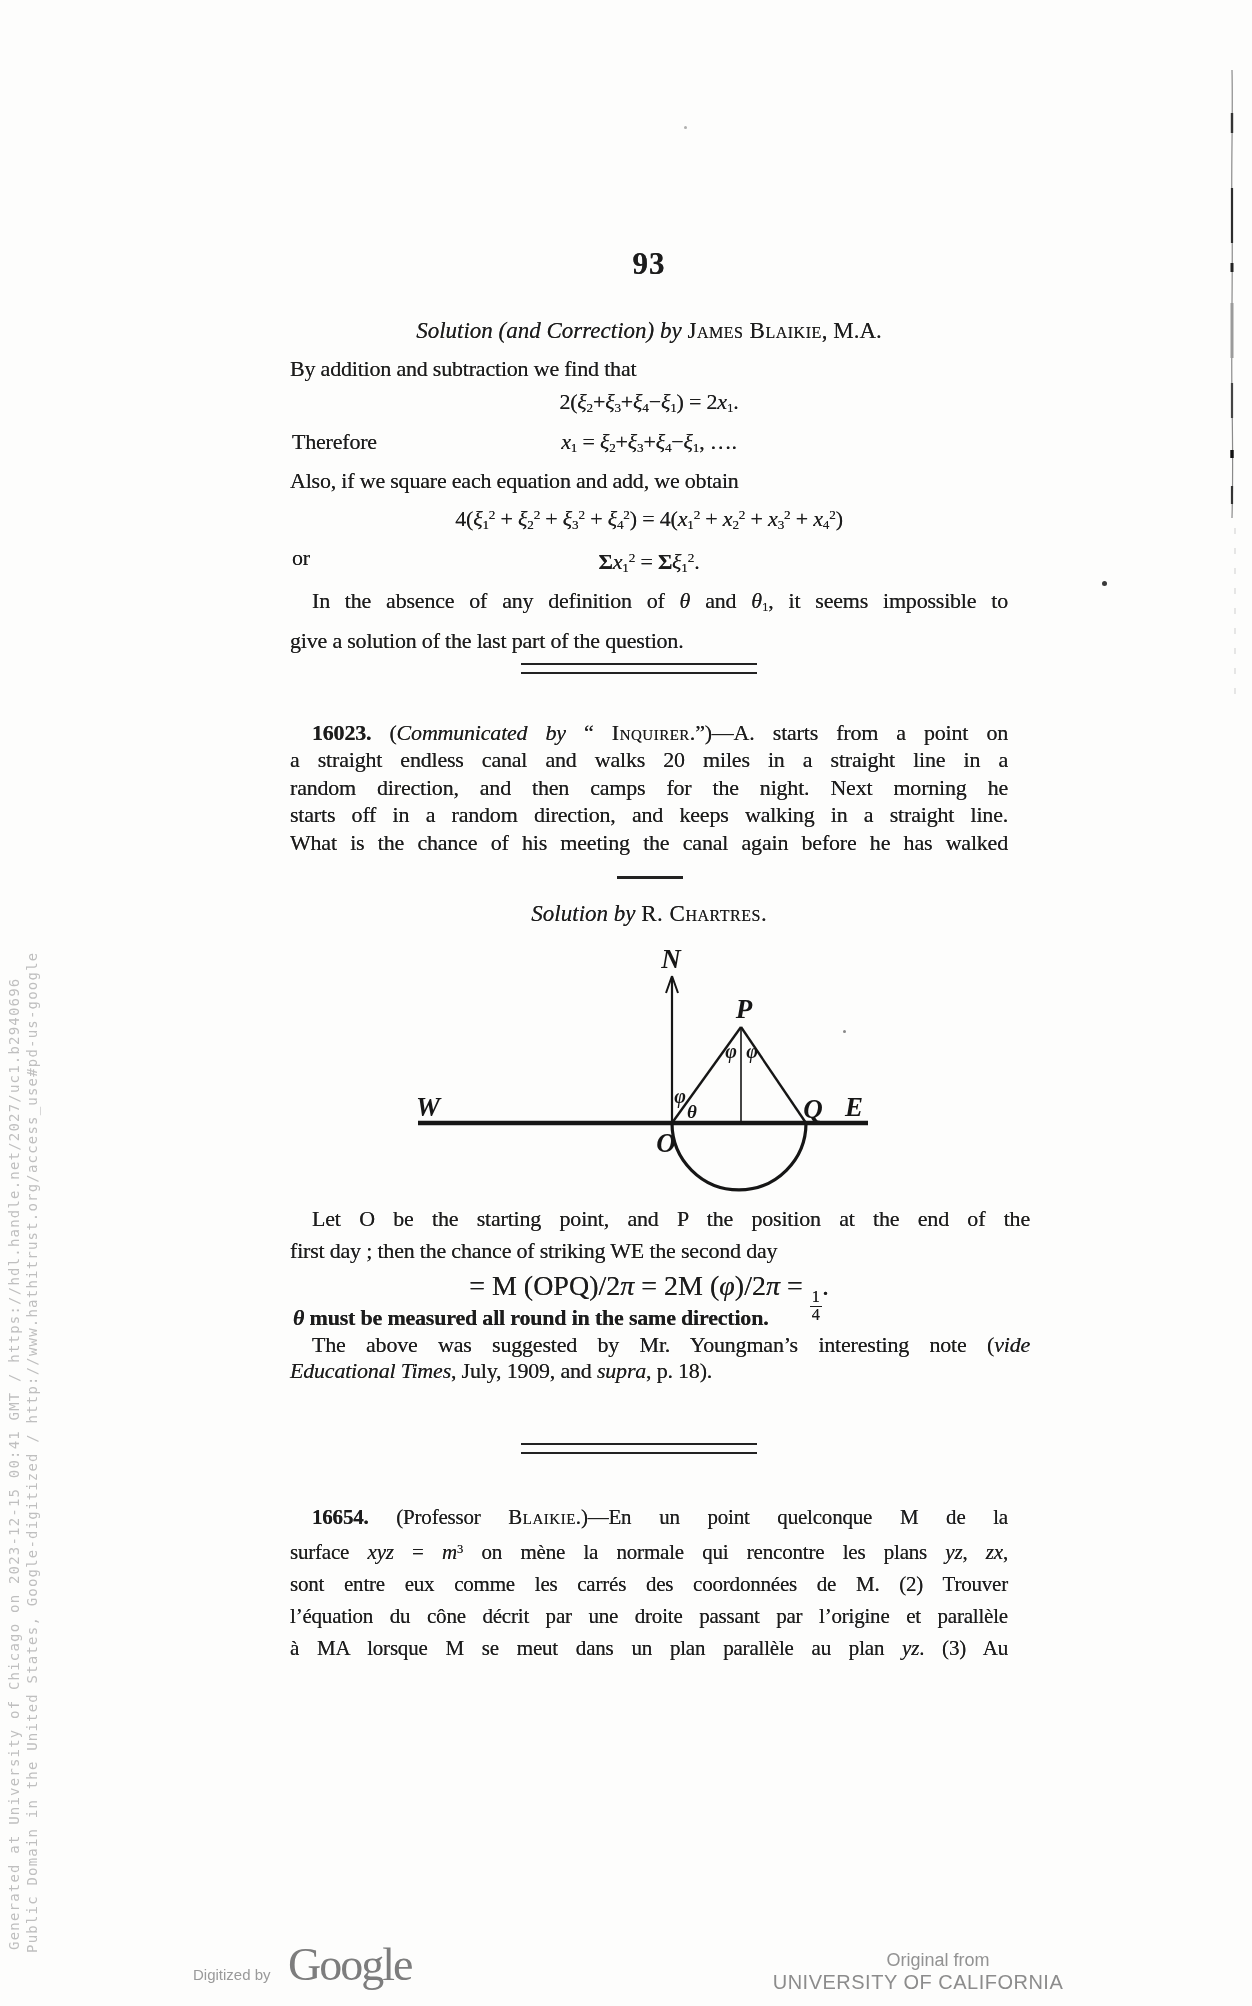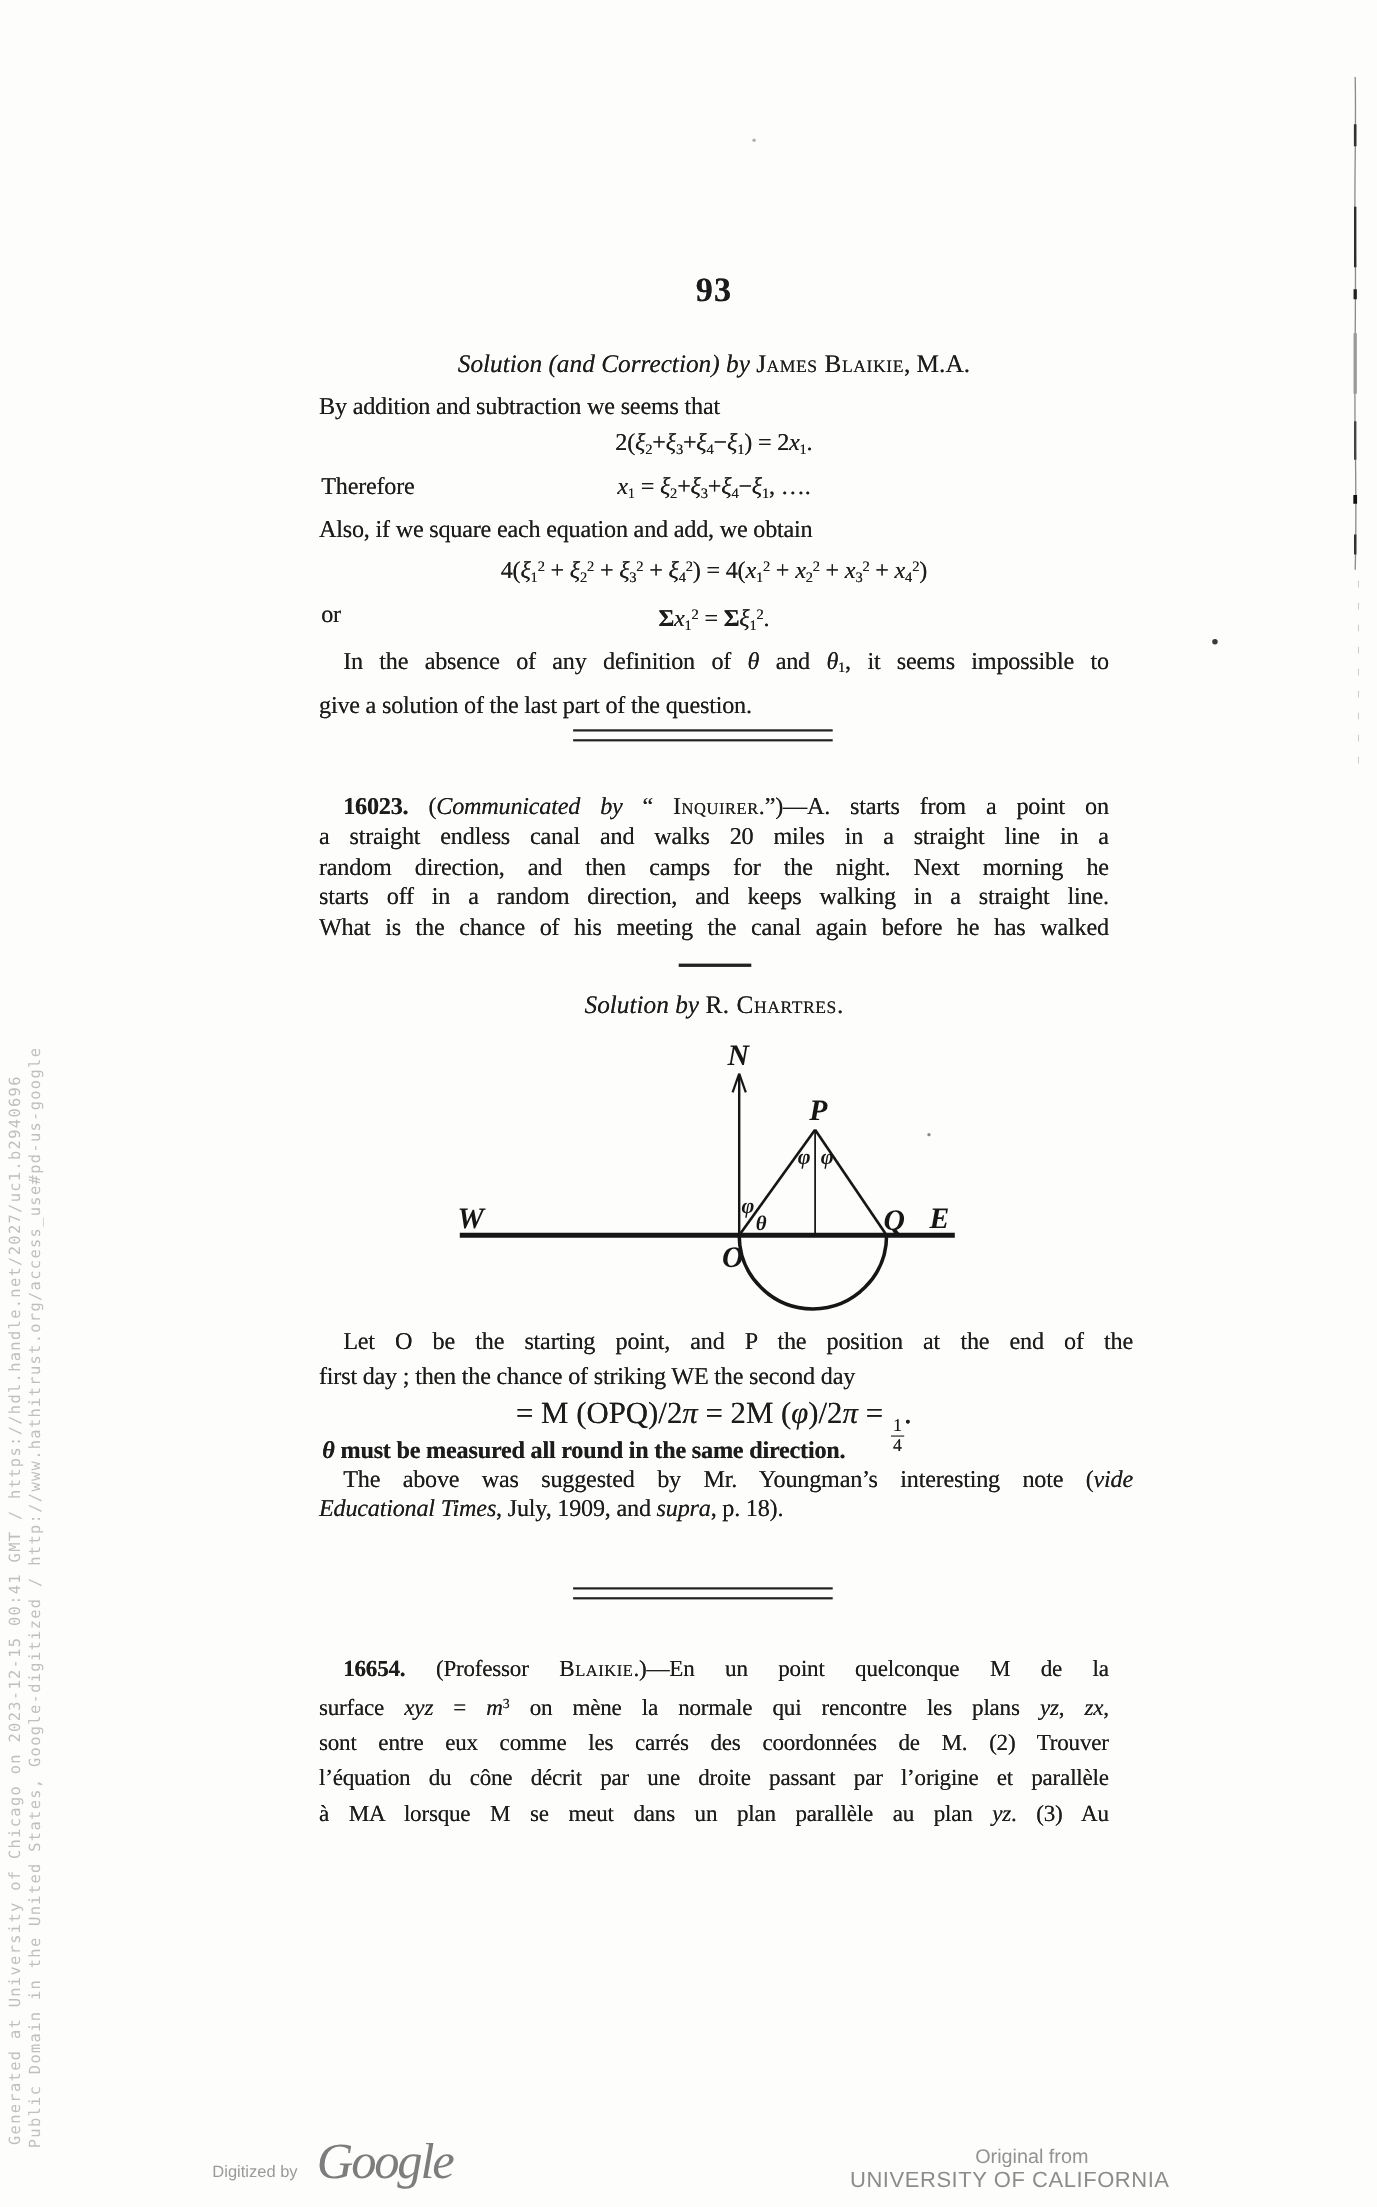--- a/index.html
+++ b/index.html
@@ -40,21 +40,21 @@
 <body>
 
 <div class="vtext abs" style="left:6px;top:1950px;">Generated at University of Chicago on 2023-12-15 00:41 GMT  /  https://hdl.handle.net/2027/uc1.b2940696</div>
 <div class="vtext abs" style="left:24px;top:1953px;">Public Domain in the United States, Google-digitized  /  http://www.hathitrust.org/access_use#pd-us-google</div>
 
 <div class="col ctr ink" style="top:246px;font-size:31px;font-weight:bold;letter-spacing:1px;">93</div>
 
 <div class="col ctr ink" style="top:318px;font-size:23px;"><span class="s-i">Solution (and Correction) by </span><span class="s-sc">James Blaikie</span><span>, M.A.</span></div>
 
 <div id="sol1" class="col ink">
-  <div><span>By addition and subtraction we seems that</span></div>
+  <div><span>By addition and subtraction we find that</span></div>
   <div class="ctr"><span>2(</span><span class="s-i">ξ</span><span class="s-sub">2</span><span>+</span><span class="s-i">ξ</span><span class="s-sub">3</span><span>+</span><span class="s-i">ξ</span><span class="s-sub">4</span><span>−</span><span class="s-i">ξ</span><span class="s-sub">1</span><span>) = 2</span><span class="s-i">x</span><span class="s-sub">1</span><span>.</span></div>
   <div class="eqrow">
     <span class="eqleft">Therefore</span>
     <span><span class="s-i">x</span><span class="s-sub">1</span><span> = </span><span class="s-i">ξ</span><span class="s-sub">2</span><span>+</span><span class="s-i">ξ</span><span class="s-sub">3</span><span>+</span><span class="s-i">ξ</span><span class="s-sub">4</span><span>−</span><span class="s-i">ξ</span><span class="s-sub">1</span><span>, ….</span></span>
   </div>
   <div><span>Also, if we square each equation and add, we obtain</span></div>
   <div class="ctr"><span>4(</span><span class="s-i">ξ</span><span class="s-sub">1</span><span class="s-sup">2</span><span> + </span><span class="s-i">ξ</span><span class="s-sub">2</span><span class="s-sup">2</span><span> + </span><span class="s-i">ξ</span><span class="s-sub">3</span><span class="s-sup">2</span><span> + </span><span class="s-i">ξ</span><span class="s-sub">4</span><span class="s-sup">2</span><span>) = 4(</span><span class="s-i">x</span><span class="s-sub">1</span><span class="s-sup">2</span><span> + </span><span class="s-i">x</span><span class="s-sub">2</span><span class="s-sup">2</span><span> + </span><span class="s-i">x</span><span class="s-sub">3</span><span class="s-sup">2</span><span> + </span><span class="s-i">x</span><span class="s-sub">4</span><span class="s-sup">2</span><span>)</span></div>
   <div class="eqrow">
     <span class="eqleft">or</span>
     <span><span class="s-b">Σ</span><span class="s-i">x</span><span class="s-sub">1</span><span class="s-sup">2</span><span> = </span><span class="s-b">Σ</span><span class="s-i">ξ</span><span class="s-sub">1</span><span class="s-sup">2</span><span>.</span></span>
@@ -138,15 +138,15 @@
     <line x1="10" y1="205" x2="10" y2="214" stroke="#222" stroke-width="3"></line>
     <line x1="10" y1="245" x2="10" y2="300" stroke="#9a9a9a" stroke-width="3"></line>
     <line x1="10" y1="325" x2="10" y2="360" stroke="#444" stroke-width="2.2"></line>
     <line x1="10" y1="392" x2="10" y2="400" stroke="#111" stroke-width="3.4"></line>
     <line x1="10" y1="428" x2="10" y2="446" stroke="#333" stroke-width="2.2"></line>
     <line x1="13" y1="470" x2="13" y2="640" stroke="#cfcfcf" stroke-width="1" stroke-dasharray="6 14"></line>
   </g>
 </svg>
 
 <div class="footer-sans" style="left:193px;top:1966px;font-size:15px;color:#9a9a9a;">Digitized by</div>
-<div class="abs" style="left:288px;top:1938px;font-size:46px;color:#7d7d7d;letter-spacing:-2px;font-family:'Liberation Serif',serif;font-style:italic;">Google</div>
+<div class="abs" style="left:288px;top:1938px;font-size:46px;color:#7d7d7d;letter-spacing:-2px;font-family:'Liberation Serif',serif;">Google</div>
 <div class="footer-sans" style="left:838px;width:200px;top:1950px;font-size:18px;color:#929292;text-align:center;">Original from</div>
 <div class="footer-sans" style="left:768px;width:300px;top:1971px;font-size:20px;color:#8c8c8c;text-align:center;letter-spacing:.5px;">UNIVERSITY OF CALIFORNIA</div>
 
 </body></html>

